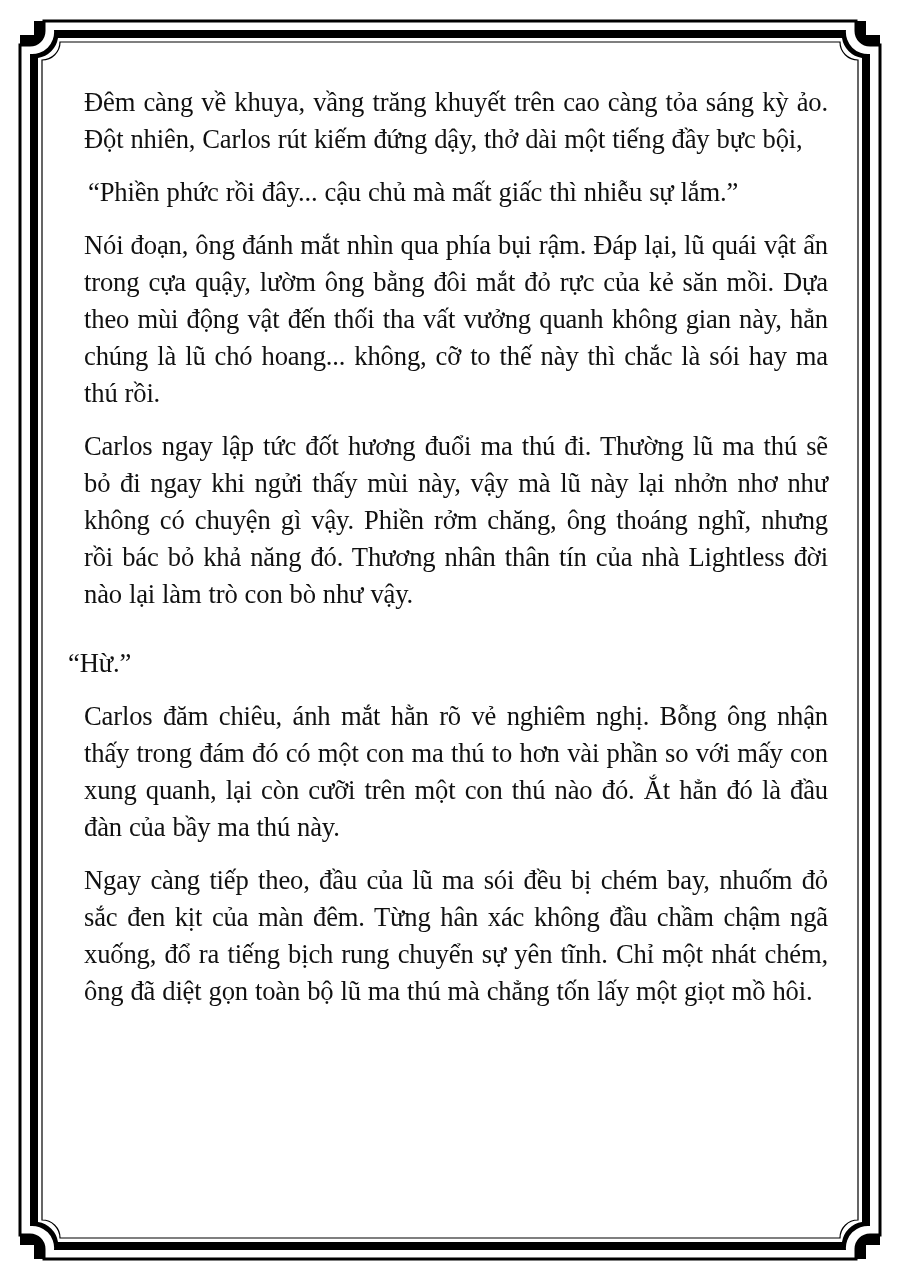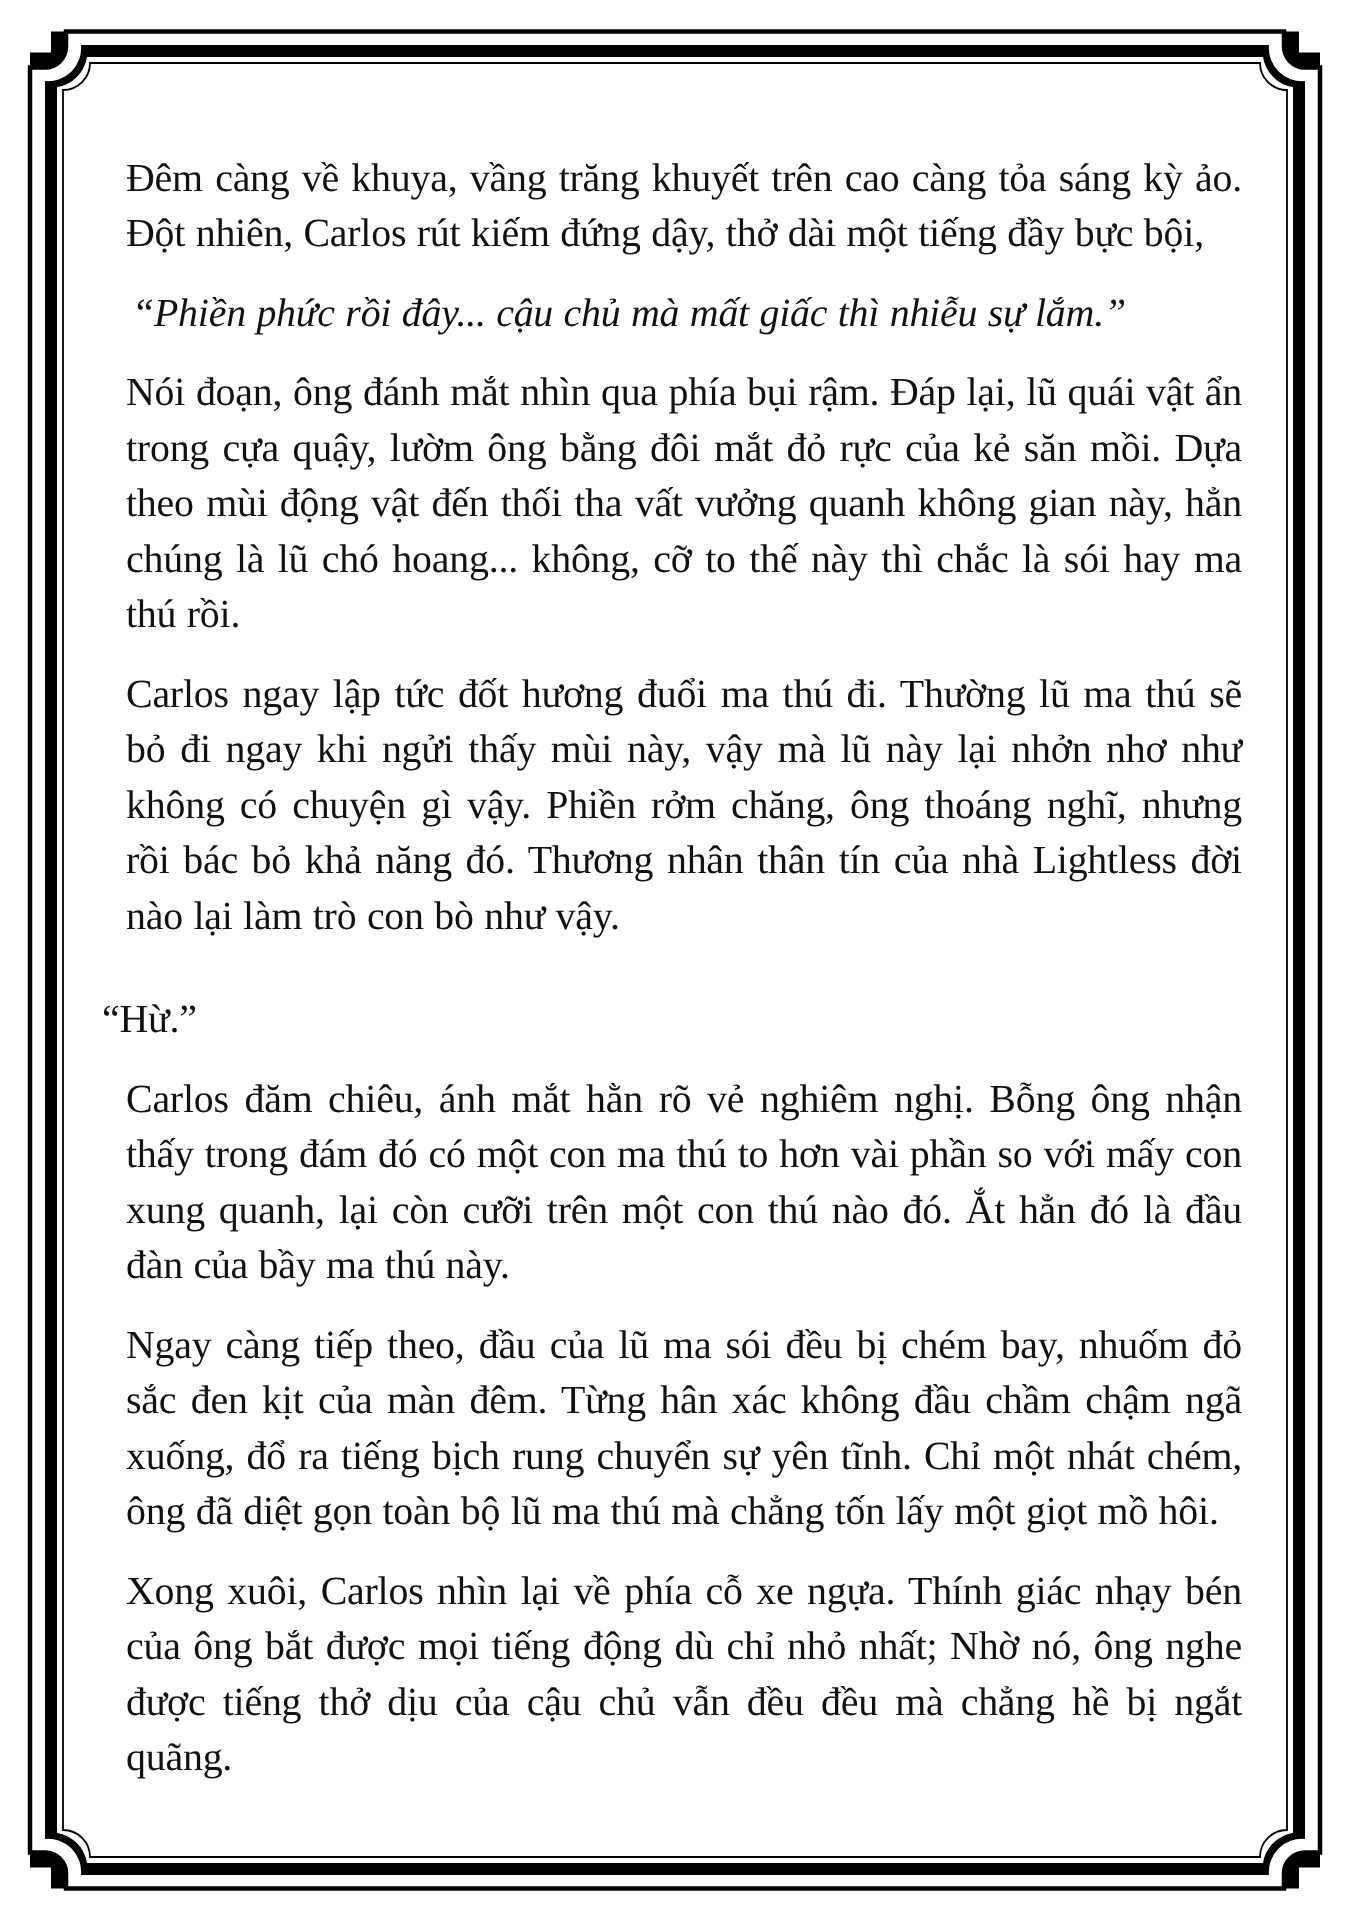--- a/index.html
+++ b/index.html
@@ -18,35 +18,34 @@
     .frame-svg {
       position: absolute;
       left: 0;
       top: 0;
       width: 900px;
       height: 1280px;
     }
     .content {
       position: absolute;
       left: 84px;
-      top: 100px;
+      top: 84px;
       width: 744px;
     }
     .para {
       font-size: 26.6px;
       line-height: 37px;
       margin: 0 0 16px 0;
       text-align: justify;
       text-align-last: left;
       letter-spacing: -0.15px;
       word-spacing: 0.5px;
     }
     .para.quote-indent {
       padding-left: 4px;
-      font-style: italic;
     }
     .para.outdent {
       margin-left: -16px;
       margin-top: 32px;
     }
   </style>
 </head>
 <body>
 
 <svg class="frame-svg" viewBox="0 0 900 1280" xmlns="http://www.w3.org/2000/svg">
@@ -65,14 +64,13 @@
 </svg>
 
 <main class="content">
   <p class="para">Đêm càng về khuya, vầng trăng khuyết trên cao càng tỏa sáng kỳ ảo. Đột nhiên, Carlos rút kiếm đứng dậy, thở dài một tiếng đầy bực bội,</p>
   <p class="para quote-indent">“Phiền phức rồi đây... cậu chủ mà mất giấc thì nhiễu sự lắm.”</p>
   <p class="para">Nói đoạn, ông đánh mắt nhìn qua phía bụi rậm. Đáp lại, lũ quái vật ẩn trong cựa quậy, lườm ông bằng đôi mắt đỏ rực của kẻ săn mồi. Dựa theo mùi động vật đến thối tha vất vưởng quanh không gian này, hẳn chúng là lũ chó hoang... không, cỡ to thế này thì chắc là sói hay ma thú rồi.</p>
   <p class="para">Carlos ngay lập tức đốt hương đuổi ma thú đi. Thường lũ ma thú sẽ bỏ đi ngay khi ngửi thấy mùi này, vậy mà lũ này lại nhởn nhơ như không có chuyện gì vậy. Phiền rởm chăng, ông thoáng nghĩ, nhưng rồi bác bỏ khả năng đó. Thương nhân thân tín của nhà Lightless đời nào lại làm trò con bò như vậy.</p>
   <p class="para outdent">“Hừ.”</p>
   <p class="para">Carlos đăm chiêu, ánh mắt hằn rõ vẻ nghiêm nghị. Bỗng ông nhận thấy trong đám đó có một con ma thú to hơn vài phần so với mấy con xung quanh, lại còn cưỡi trên một con thú nào đó. Ắt hẳn đó là đầu đàn của bầy ma thú này.</p>
   <p class="para">Ngay càng tiếp theo, đầu của lũ ma sói đều bị chém bay, nhuốm đỏ sắc đen kịt của màn đêm. Từng hân xác không đầu chầm chậm ngã xuống, đổ ra tiếng bịch rung chuyển sự yên tĩnh. Chỉ một nhát chém, ông đã diệt gọn toàn bộ lũ ma thú mà chẳng tốn lấy một giọt mồ hôi.</p>
-  <p class="para">Xong xuôi, Carlos nhìn lại về phía cỗ xe ngựa. Thính giác nhạy bén của ông bắt được mọi tiếng động dù chỉ nhỏ nhất; Nhờ nó, ông nghe được tiếng thở dịu của cậu chủ vẫn đều đều mà chẳng hề bị ngắt quãng.</p>
 </main>
 
 </body></html>

